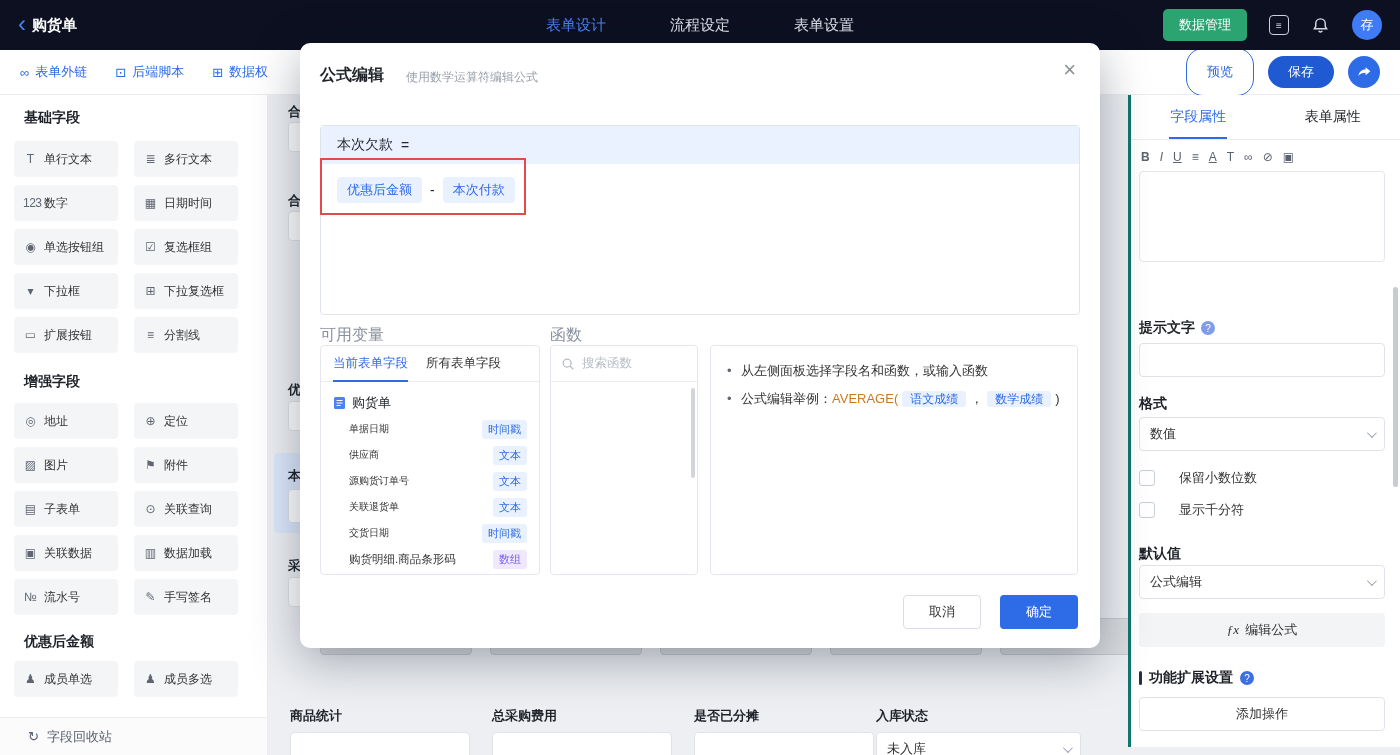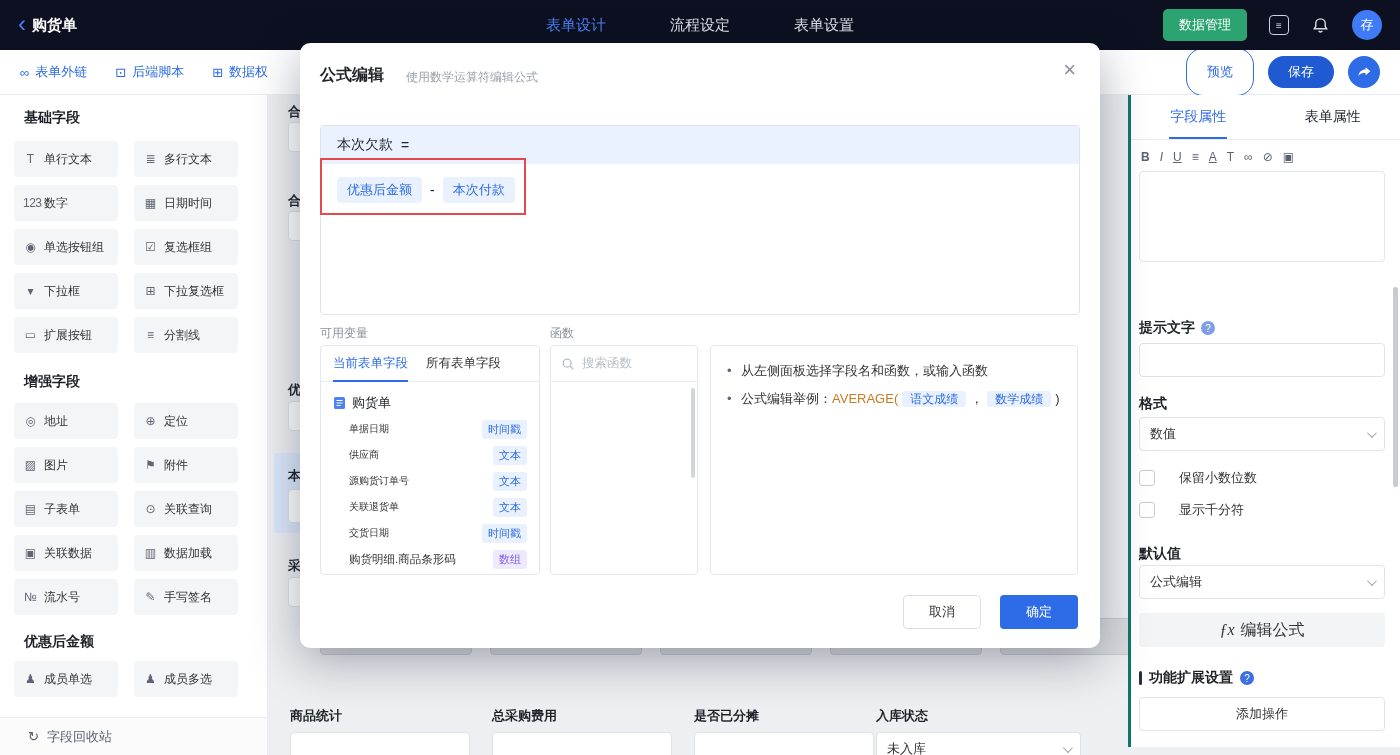--- a/index.html
+++ b/index.html
@@ -59,40 +59,40 @@
   .pr-tab.active::after { content:""; position:absolute; bottom:0; left:50%; transform:translateX(-50%); width:58px; height:2px; background:#2e6be6; }
   .rich-bar { position:absolute; top:55px; left:10px; display:flex; gap:10px; color:#5a6270; font-size:12px; }
   .rich-bar span { cursor:pointer; }
   .rich-box { position:absolute; top:76px; left:8px; width:246px; height:91px; border:1px solid #e3e7ed; border-radius:4px; background:#fff; }
   .pr-label { position:absolute; left:8px; font-size:14px; font-weight:700; color:#1f2329; display:flex; align-items:center; gap:6px; }
   .q-icon { width:14px; height:14px; border-radius:50%; background:#7f9ce8; color:#fff; font-size:10px; font-weight:400; display:inline-flex; align-items:center; justify-content:center; }
   .pr-input { position:absolute; left:8px; width:246px; height:34px; border:1px solid #dfe3e9; border-radius:4px; background:#fff; }
   .pr-select { position:absolute; left:8px; width:246px; height:34px; border:1px solid #dfe3e9; border-radius:4px; background:#fff; display:flex; align-items:center; justify-content:space-between; padding:0 10px; font-size:13px; color:#333; cursor:pointer; }
   .pr-check { position:absolute; left:8px; display:flex; align-items:center; gap:24px; font-size:13px; color:#333; cursor:pointer; }
   .cbox { width:16px; height:16px; border:1px solid #c8ced8; border-radius:3px; background:#fff; }
-  .fx-btn { position:absolute; left:8px; top:518px; width:246px; height:34px; background:#f3f4f6; border:none; border-radius:4px; font-size:16px; color:#333; display:flex; align-items:center; justify-content:center; gap:6px; cursor:pointer; }
+  .fx-btn { position:absolute; left:8px; top:518px; width:246px; height:34px; background:#f3f4f6; border:none; border-radius:4px; font-size:13px; color:#333; display:flex; align-items:center; justify-content:center; gap:6px; cursor:pointer; }
   .fx-glyph { font-style:italic; font-family:"Liberation Serif","DejaVu Serif",serif; }
   .ext-head { position:absolute; left:8px; top:574px; display:flex; align-items:center; gap:7px; font-size:14px; font-weight:700; color:#1f2329; }
   .ext-bar { width:3px; height:14px; background:#25304a; border-radius:2px; }
   .add-btn { position:absolute; left:8px; top:602px; width:246px; height:34px; background:#fff; border:1px solid #dfe3e9; border-radius:4px; font-size:13px; color:#333; display:flex; align-items:center; justify-content:center; cursor:pointer; }
   .pr-scroll { position:absolute; right:2px; top:192px; width:5px; height:200px; background:#c7cbd2; border-radius:3px; cursor:pointer; }
 
   
   .modal { position:absolute; left:300px; top:43px; width:800px; height:605px; background:#fff; border-radius:10px; box-shadow:0 12px 48px rgba(15,23,42,.35); z-index:20; }
   .m-title { position:absolute; left:20px; top:22px; font-size:16px; font-weight:700; color:#1f2329; }
   .m-sub { position:absolute; left:106px; top:26px; font-size:12px; color:#9aa0ab; }
   .m-close { position:absolute; right:24px; top:16px; font-size:22px; color:#8a8f99; cursor:pointer; line-height:1; }
   .f-box { position:absolute; left:20px; top:82px; width:760px; height:190px; border:1px solid #dfe3ea; border-radius:4px; overflow:visible; }
   .f-head { height:38px; background:#e9f2fe; display:flex; align-items:center; gap:8px; padding-left:16px; font-size:14px; color:#23262e; border-radius:4px 4px 0 0; }
   .f-body { position:relative; height:150px; background:#fff; border-radius:0 0 4px 4px; }
   .red-box { position:absolute; left:-1px; top:-6px; width:206px; height:57px; border:2px solid #e5484d; z-index:3; }
   .f-tokens { position:absolute; left:16px; top:13px; display:flex; align-items:center; gap:8px; z-index:2; }
   .tok-tag { background:#e8f1fd; color:#2e6be6; font-size:13px; padding:4px 10px; border-radius:4px; cursor:pointer; }
   .tok-op { font-size:14px; color:#23262e; }
-  .m-collabel { position:absolute; font-size:12px; color:#8a919d; }
+  .m-collabel { position:absolute; font-size:16px; color:#8a919d; }
   .panel { position:absolute; top:302px; height:230px; border:1px solid #e4e8ee; border-radius:4px; background:#fff; overflow:hidden; }
   .vp { left:20px; width:220px; }
   .fp { left:250px; width:148px; }
   .hp { left:410px; width:368px; }
   .vp-tabs { height:36px; border-bottom:1px solid #e9ecf1; display:flex; align-items:center; gap:18px; padding:0 12px; }
   .vp-tab { font-size:12.5px; color:#333; cursor:pointer; position:relative; }
   .vp-tab.active { color:#2e6be6; }
   .vp-tab.active::after { content:""; position:absolute; left:0; right:0; bottom:-10px; height:2px; background:#2e6be6; }
   .tree { padding:8px 12px 0 12px; }
   .tree-root { height:26px; display:flex; align-items:center; gap:6px; font-size:13px; color:#1f2329; cursor:pointer; }

